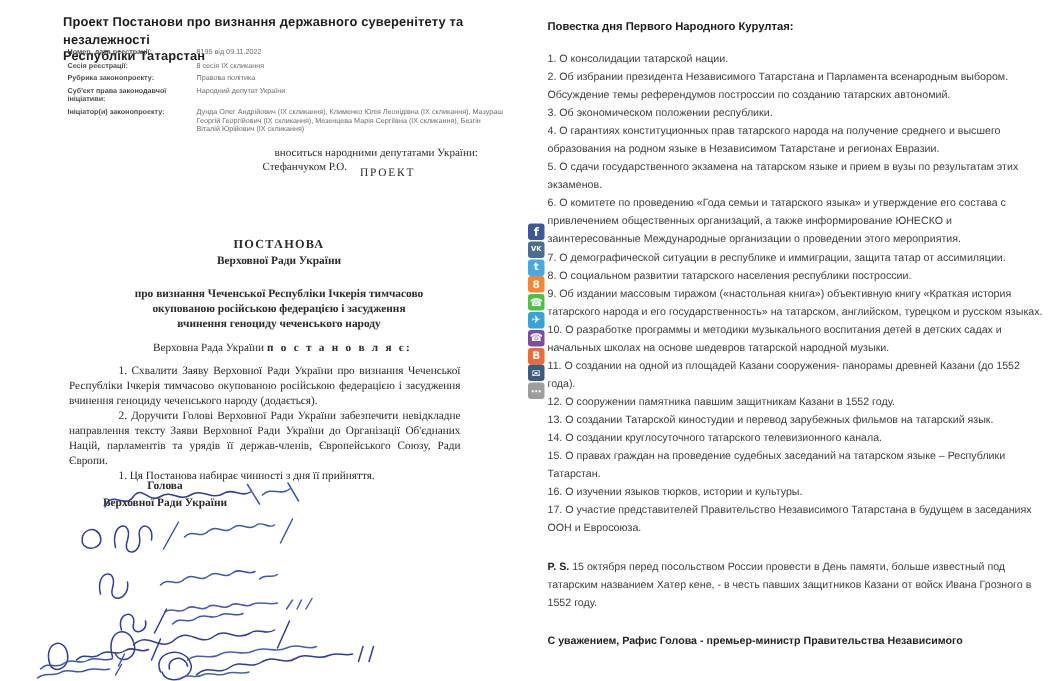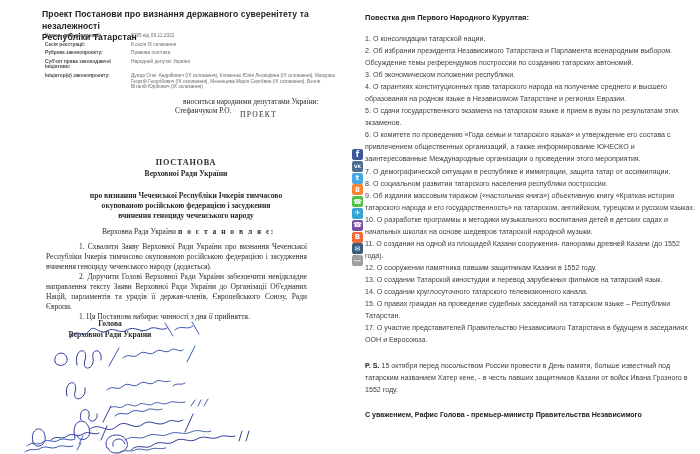--- a/index.html
+++ b/index.html
@@ -147,20 +147,21 @@
         <div class="agenda-item">6. О комитете по проведению «Года семьи и татарского языка» и утверждение его состава с привлечением общественных организаций, а также информирование ЮНЕСКО и заинтересованные Международные организации о проведении этого мероприятия.</div>
         <div class="agenda-item">7. О демографической ситуации в республике и иммиграции, защита татар от ассимиляции.</div>
         <div class="agenda-item">8. О социальном развитии татарского населения республики построссии.</div>
         <div class="agenda-item">9. Об издании массовым тиражом («настольная книга») объективную книгу «Краткая история татарского народа и его государственность» на татарском, английском, турецком и русском языках.</div>
         <div class="agenda-item">10. О разработке программы и методики музыкального воспитания детей в детских садах и начальных школах на основе шедевров татарской народной музыки.</div>
         <div class="agenda-item">11. О создании на одной из площадей Казани сооружения- панорамы древней Казани (до 1552 года).</div>
         <div class="agenda-item">12. О сооружении памятника павшим защитникам Казани в 1552 году.</div>
         <div class="agenda-item">13. О создании Татарской киностудии и перевод зарубежных фильмов на татарский язык.</div>
         <div class="agenda-item">14. О создании круглосуточного татарского телевизионного канала.</div>
         <div class="agenda-item">15. О правах граждан на проведение судебных заседаний на татарском языке – Республики Татарстан.</div>
+        <div class="agenda-item">16. О изучении языков тюрков, истории и культуры.</div>
         <div class="agenda-item">17. О участие представителей Правительство Независимого Татарстана в будущем в заседаниях ООН и Евросоюза.</div>
 
       <div class="ps">
         <b>P. S.</b><span> 15 октября перед посольством России провести в День памяти, больше известный под татарским названием Хатер кене, - в честь павших защитников Казани от войск Ивана Грозного в 1552 году.</span>
       </div>
 
       <div class="closing">С уважением, Рафис Голова - премьер-министр Правительства Независимого</div>
     </div>
 
     <div class="share-bar">

